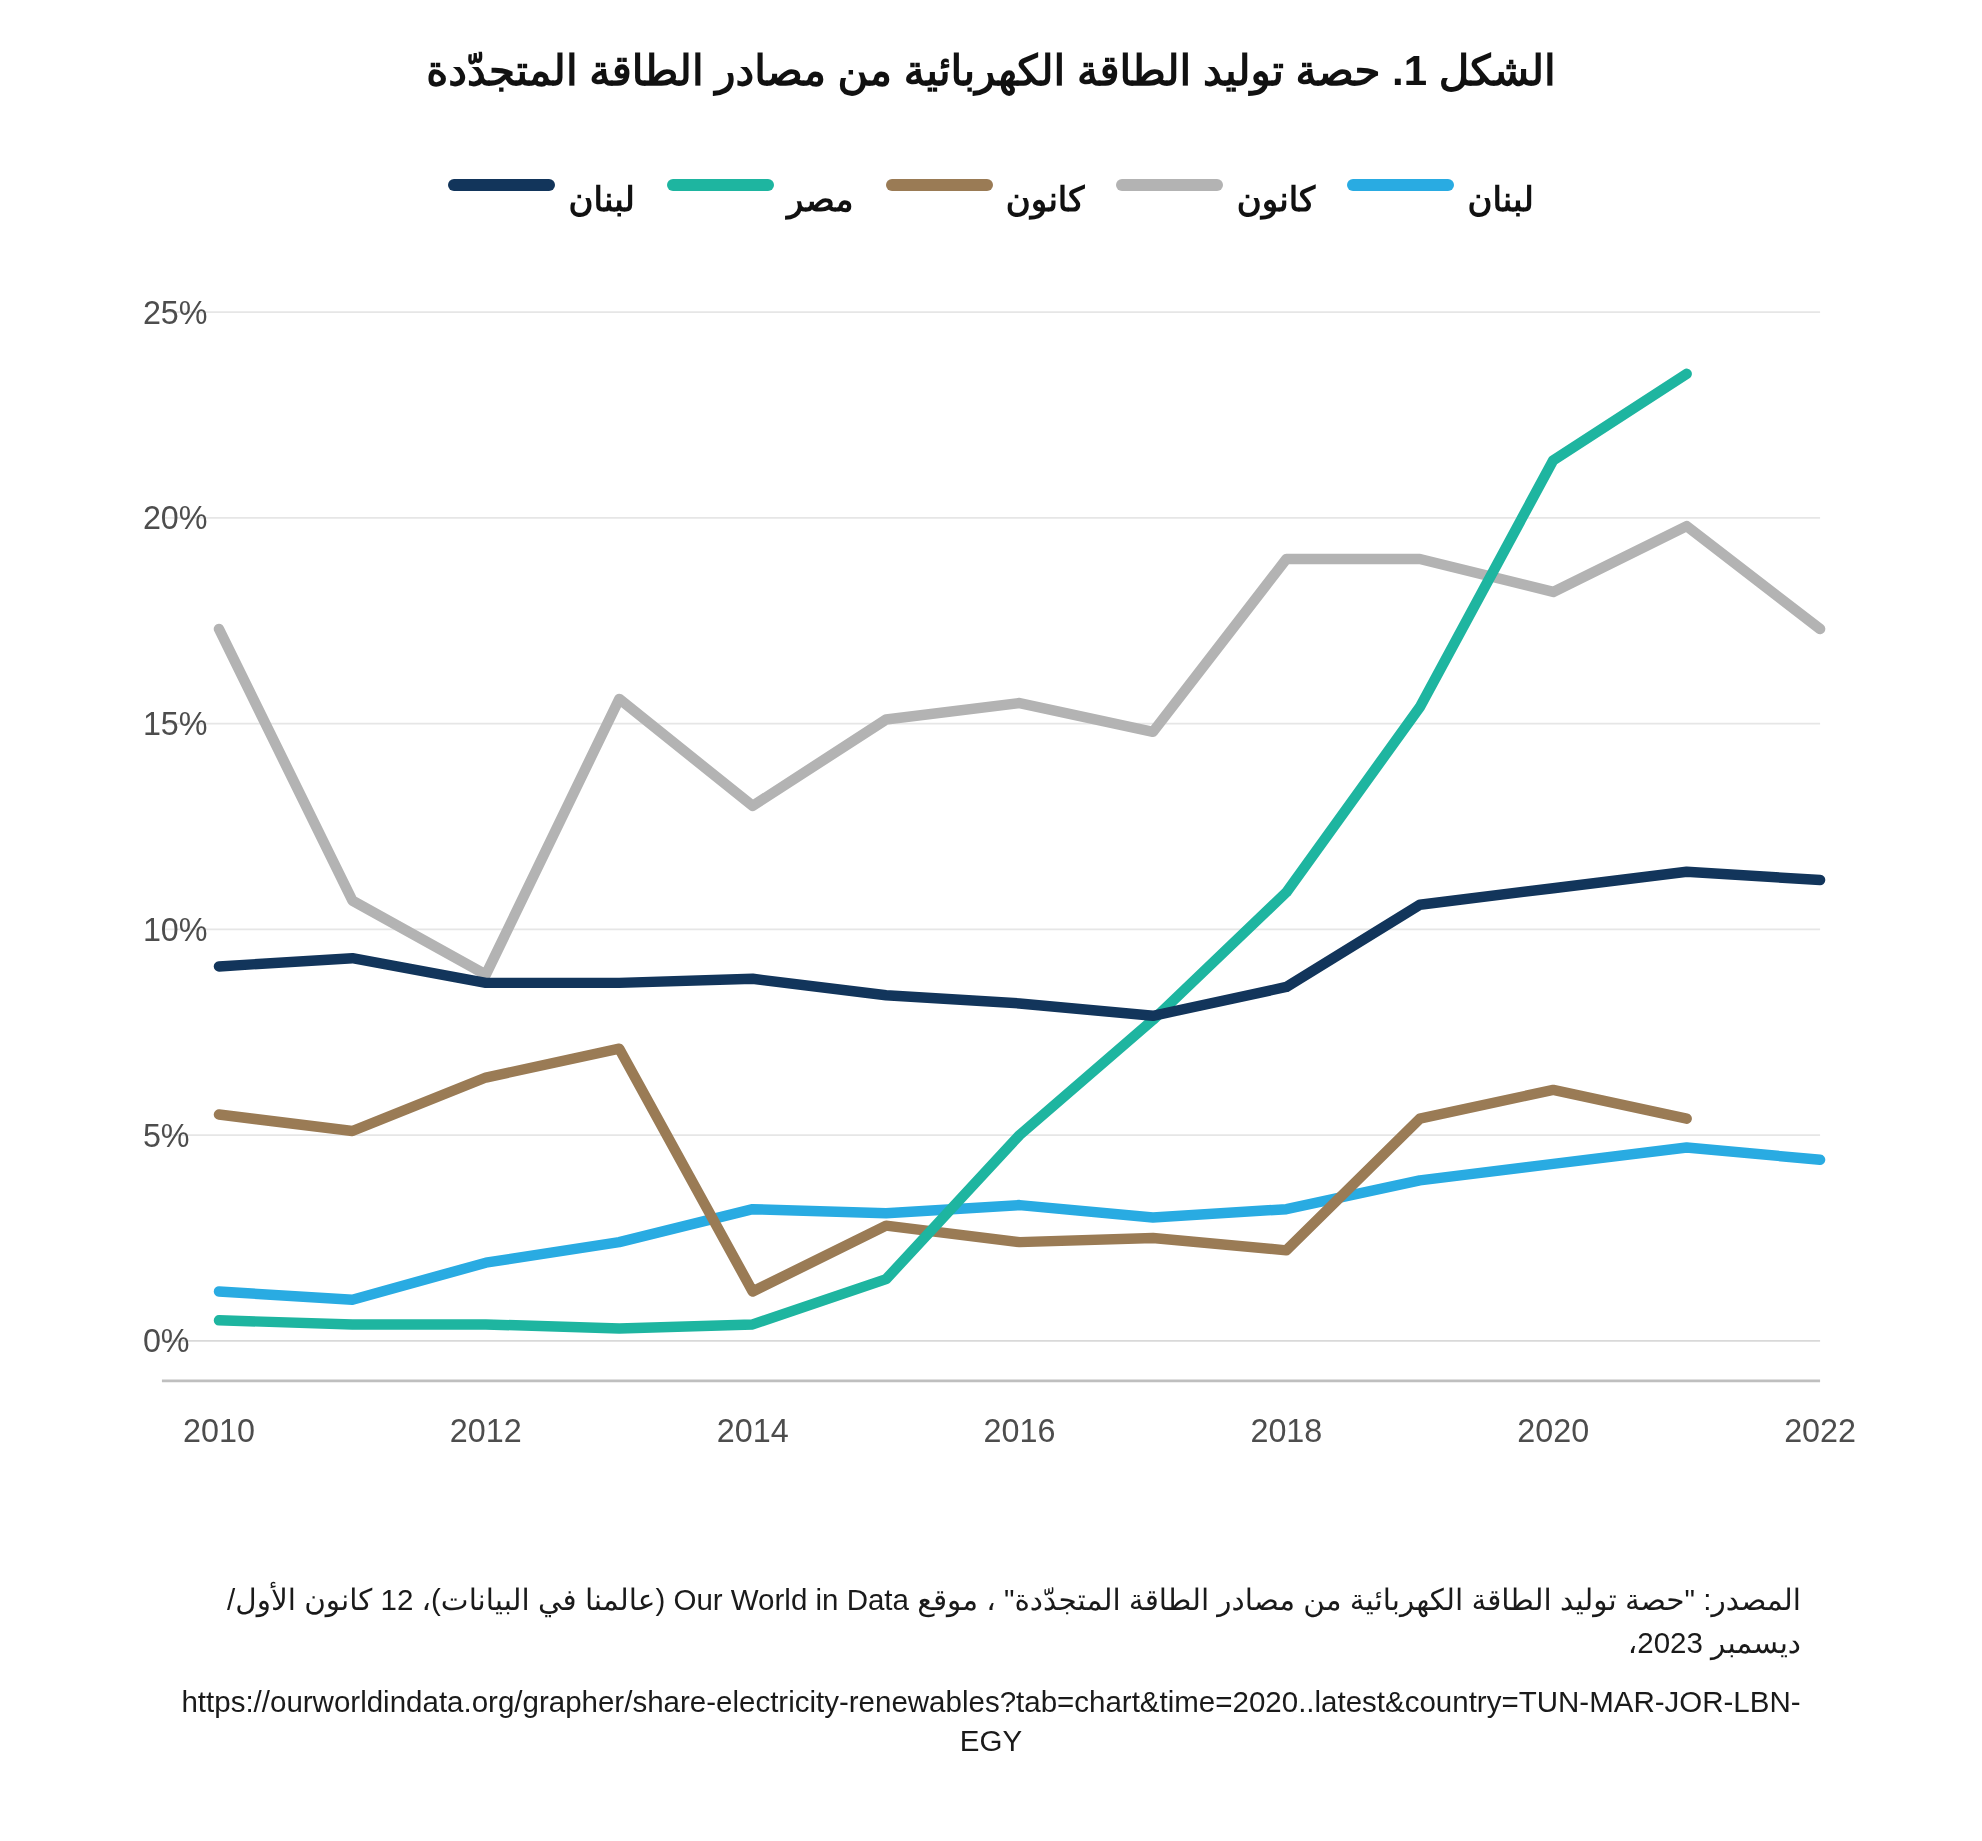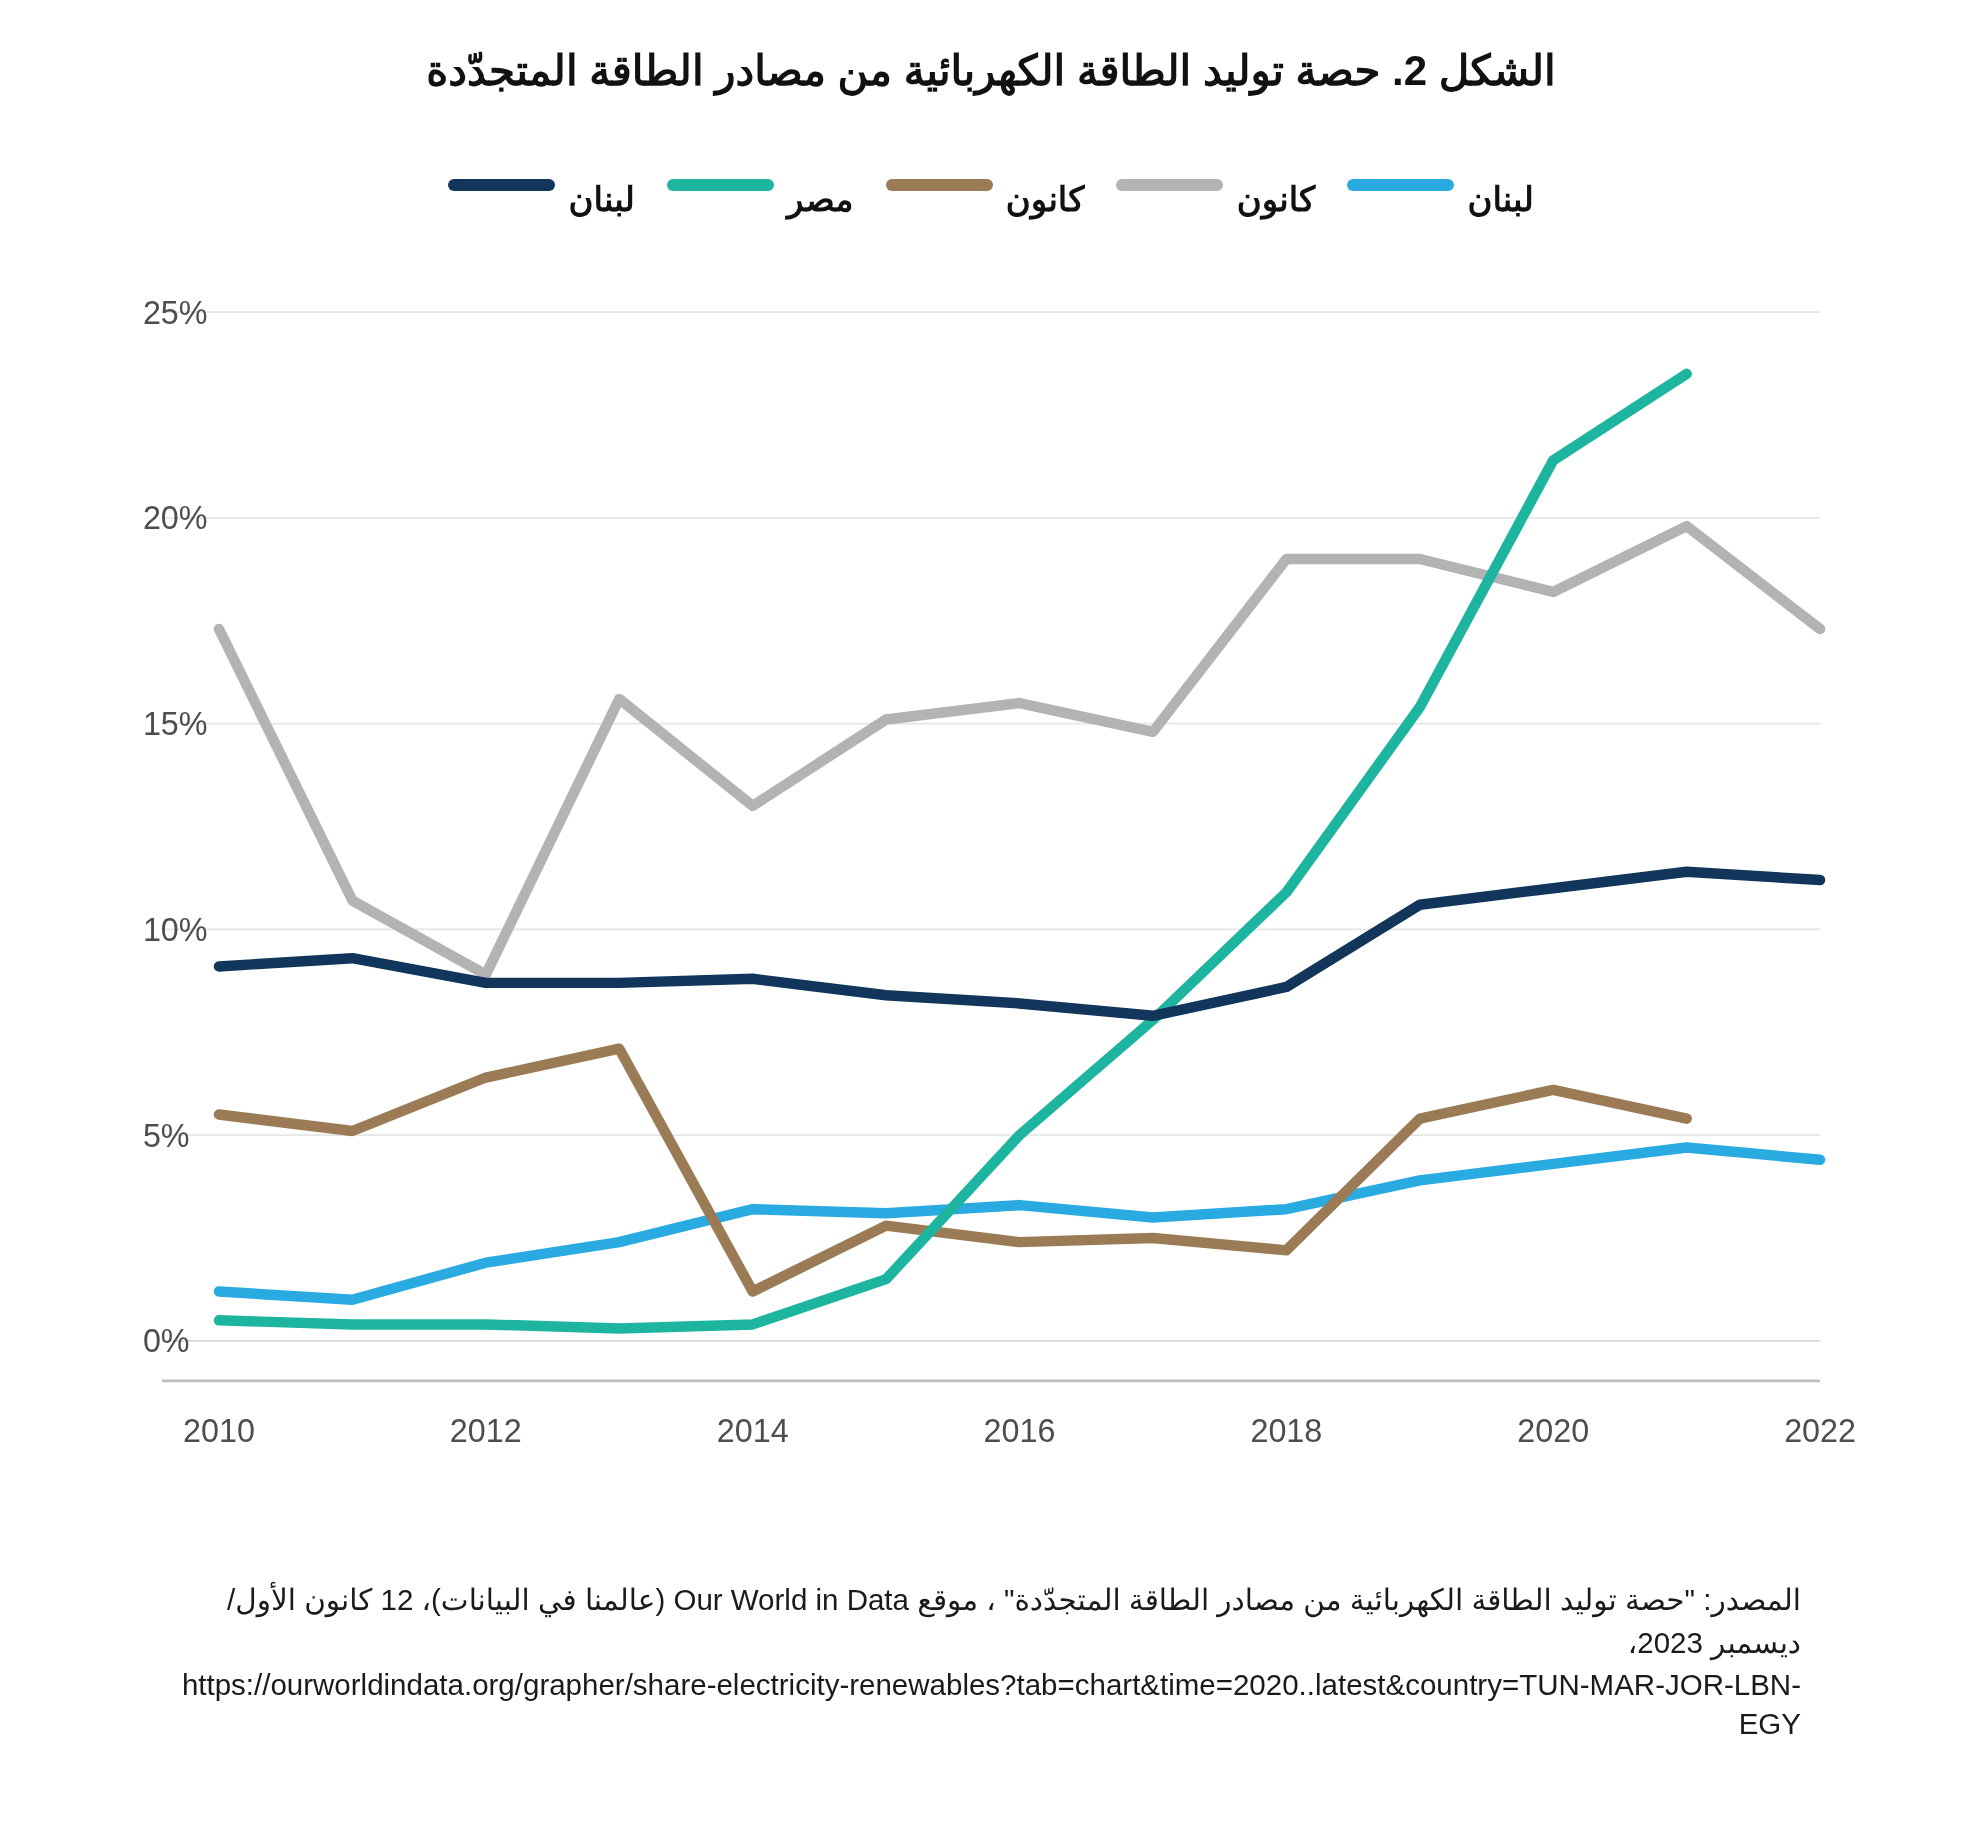--- a/index.html
+++ b/index.html
@@ -83,33 +83,34 @@
     width: 1982px;
     padding: 0 181px 0 181px;
     box-sizing: border-box;
     direction: rtl;
     text-align: right;
     font-size: 29.5px;
     line-height: 1.45;
     color: #1a1a1a;
   }
   .source-line2 {
+    margin-top: 17px;
     direction: ltr;
-    text-align: right;
+    text-align: center;
     word-break: break-all;
     font-size: 29.5px;
     line-height: 1.35;
   }
 </style>
 </head>
 <body>
 
 <div class="page">
 
-  <div class="chart-title">الشكل 2. حصة توليد الطاقة الكهربائية من مصادر الطاقة المتجدّدة</div>
+  <div class="chart-title">الشكل 1. حصة توليد الطاقة الكهربائية من مصادر الطاقة المتجدّدة</div>
 
   <div class="legend">
     <div class="legend-item">
       <span class="legend-label">لبنان</span>
       <span class="legend-swatch" id="sw0" style="background: rgb(41, 171, 226);"></span>
     </div>
     <div class="legend-item">
       <span class="legend-label">كانون</span>
       <span class="legend-swatch" id="sw1" style="background: rgb(179, 179, 179);"></span>
     </div>

